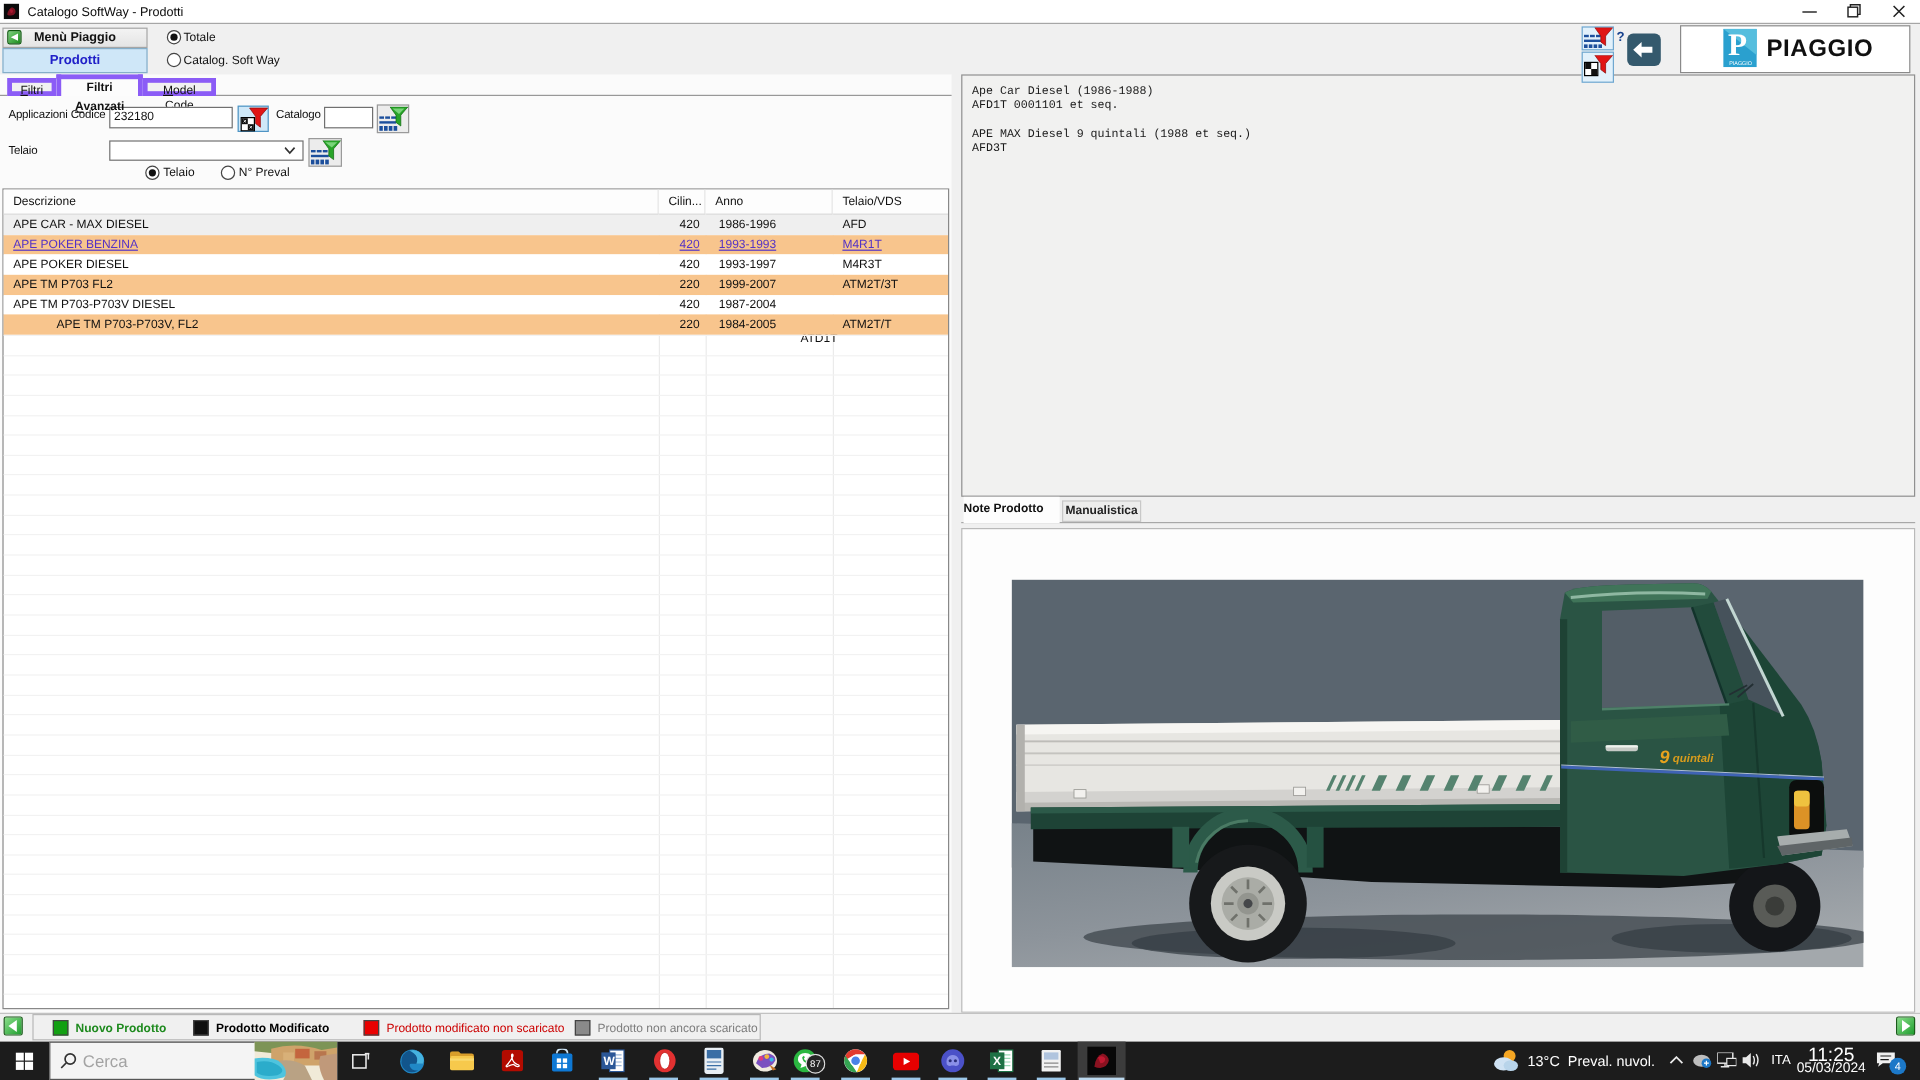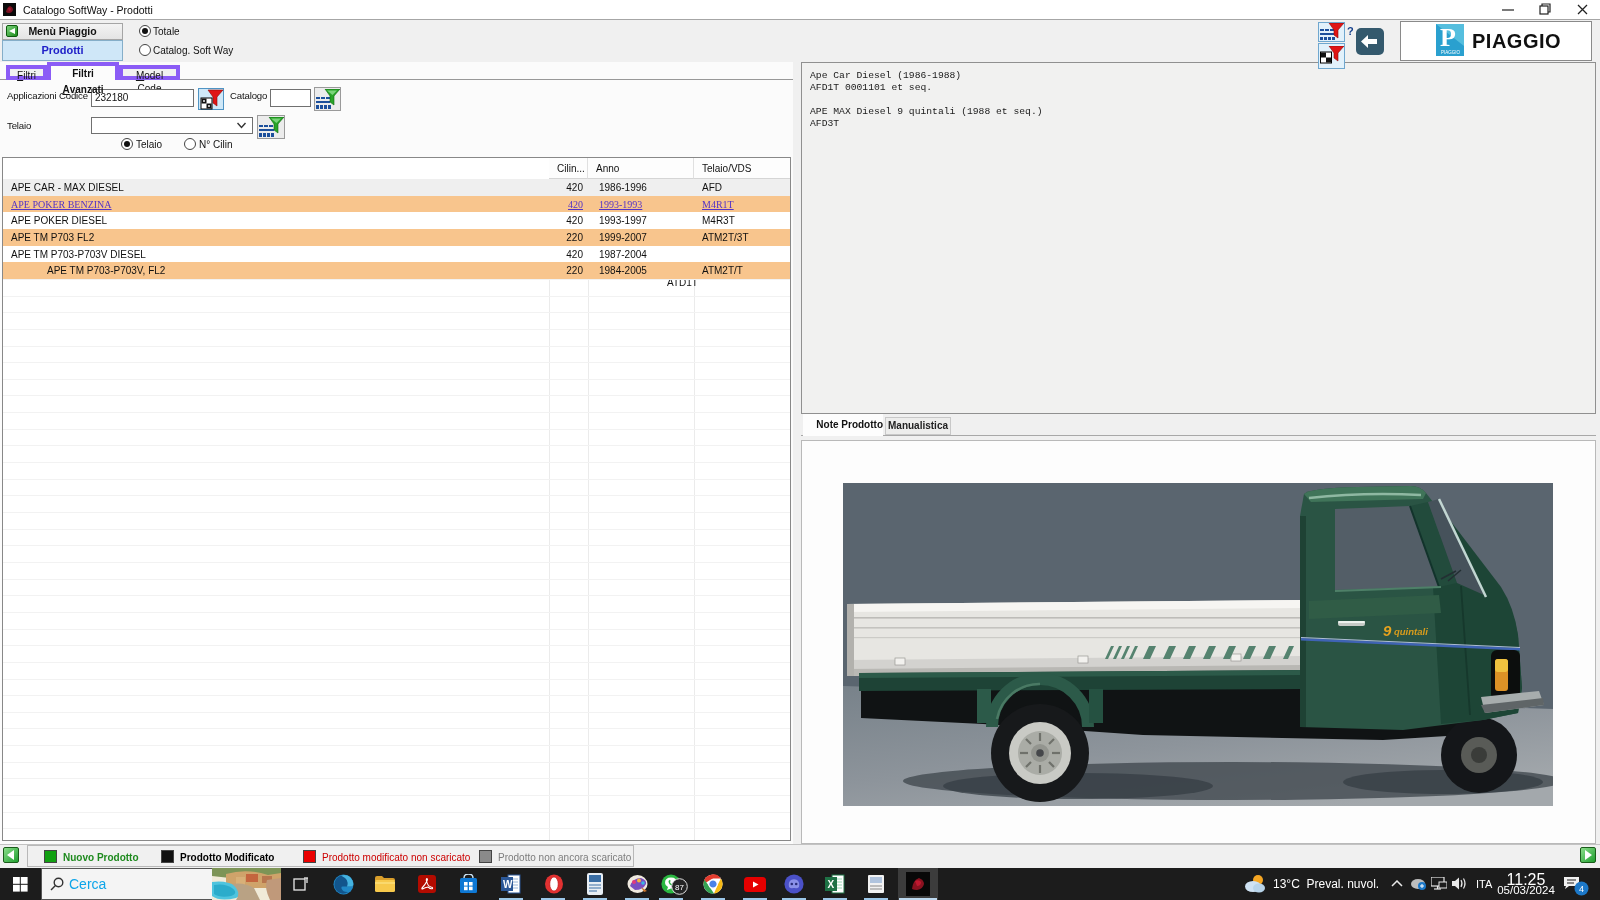--- a/index.html
+++ b/index.html
@@ -132,21 +132,21 @@
   <div class="flabel abs" style="left:230px; top:28px;">Catalogo</div>
   <div class="tinput abs" style="left:270px; top:27px; width:41px; height:18px;"></div>
   <div class="flabel abs" style="left:7px; top:58px;">Telaio</div>
   <div class="tinput abs" style="left:91px; top:55px; width:162px; height:17px;"></div>
   <svg class="abs" style="left:237px; top:60px;" width="10" height="8">
       <path d="M0.5,1 L4.5,5.5 L8.5,1" fill="none" stroke="#333" stroke-width="1.4"></path>
     </svg>
   <div class="radio sel abs" style="left:121px; top:76px;"></div>
   <div class="rlabel abs" style="left:136px; top:77px;">Telaio</div>
   <div class="radio abs" style="left:184px; top:76px;"></div>
-  <div class="rlabel abs" style="left:199px; top:77px;">N° Cilin</div>
+  <div class="rlabel abs" style="left:199px; top:77px;">N° Preval</div>
 
   <div class="abs" style="left:198px; top:26px; width:26px; height:22px; background:#cfe8f8; border:1px solid #4f94c4;"></div>
   <svg class="abs" style="left:200px; top:27px;" width="24" height="22">
     <path d="M8,1 L23,1 L17,8 L17,17 L13,14 L13,8 Z" fill="#e01515" stroke="#8a0a0a" stroke-width="0.6"></path>
     <g>
         <rect x="1" y="9" width="11" height="11" fill="#fff" stroke="#000" stroke-width="1"></rect>
     <rect x="1.5" y="9.5" width="5" height="5" fill="#111"></rect>
         <rect x="6.5" y="14.5" width="5" height="5" fill="#111"></rect>
     <path d="M3,11 l2,2 m0,-2 l-2,2 M8,16 l2,2 m0,-2 l-2,2" stroke="#fff" stroke-width="0.7"></path>
       </g>
@@ -176,33 +176,34 @@
         <rect x="0" y="16" width="3" height="4"></rect>
         <rect x="4" y="16" width="3" height="4"></rect>
         <rect x="8" y="16" width="3" height="4"></rect>
         <rect x="12" y="16" width="3" height="4"></rect>
       </g>
     <path d="M10,0 L25,0 L19,7 L19,16 L15,13 L15,7 Z" fill="#28a428" stroke="#0d6a0d" stroke-width="0.6"></path>
     <path d="M12,1.5 L22,1.5 L17.5,6 Z" fill="#7ad47a"></path>
   </svg>
 
   <div id="tablewrap" class="abs">
+    <div class="hcell" style="left:0; width:546px;">Descrizione</div>
     <div class="hcell" style="left:546px; width:39px;">Cilin...</div>
     <div class="hcell" style="left:585px; width:106px;">Anno</div>
     <div class="hcell" style="left:691px; width:96px; border-right:none;">Telaio/VDS</div>
     <div class="gridv" style="left:546px;"></div>
     <div class="gridv" style="left:585px;"></div>
     <div class="gridv" style="left:691px;"></div>
     <div class="trow" style="top:21.00px; background:#efefef;">
         <span style="left:8px;">APE CAR - MAX DIESEL</span>
         <span style="right:207px;">420</span>
         <span style="left:596px;">1986-1996</span>
         <span style="left:699px;">AFD</span>
       </div>
-    <div class="trow" style="top:37.65px; background:#f8c58d;font-family:Liberation Serif, serif;">
+    <div class="trow" style="top:37.65px; background:#f8c58d;">
         <span style="left:8px;" class="lnk">APE POKER BENZINA</span>
         <span style="right:207px;" class="lnk">420</span>
         <span style="left:596px;" class="lnk">1993-1993</span>
         <span style="left:699px;" class="lnk">M4R1T</span>
       </div>
     <div class="trow" style="top:54.30px; background:#ffffff;">
         <span style="left:8px;">APE POKER DIESEL</span>
         <span style="right:207px;">420</span>
         <span style="left:596px;">1993-1997</span>
         <span style="left:699px;">M4R3T</span>
@@ -263,21 +264,21 @@
 </div>
 
 <div id="notes" class="abs">
     <pre>Ape Car Diesel (1986-1988)
 AFD1T 0001101 et seq.
 
 APE MAX Diesel 9 quintali (1988 et seq.)
 AFD3T</pre>
   </div>
 <div class="abs" style="left:801px; top:435px; width:795px; height:1px; background:#a8a8a8;"></div>
-<div class="abs" style="left:803px; top:414px; width:80px; height:22px; background:#fdfdfd; border-bottom:none; font-size:10px; font-weight:bold; text-align:right; line-height:22px; z-index:2;">Note Prodotto</div>
+<div class="abs" style="left:803px; top:414px; width:80px; height:22px; background:#fdfdfd; border-bottom:none; font-size:10px; font-weight:bold; text-align:left; line-height:22px; z-index:2;">Note Prodotto</div>
 <div class="abs" style="left:885px; top:417px; width:66px; height:18px; background:#ededec; border:1px solid #c8c8c8; font-size:10px; font-weight:bold; color:#222; text-align:center; line-height:16px;">Manualistica</div>
 <div id="imgpanel" class="abs"></div>
 <svg class="abs" style="left:843px; top:483px;" width="710" height="323" viewBox="0 0 710 323">
   <defs>
     <linearGradient id="floorg" x1="0" y1="0" x2="0.7" y2="1">
       <stop offset="0" stop-color="#78828a"></stop>
         <stop offset="0.55" stop-color="#8d949b"></stop>
         <stop offset="1" stop-color="#a3a8ac"></stop>
     </linearGradient>
   </defs>
@@ -409,21 +410,21 @@
     <rect x="0" y="7.8" width="6.8" height="6.8"></rect>
         <rect x="7.8" y="7.8" width="6.8" height="6.8"></rect>
       </g>
     </svg>
 
   <div id="search"></div>
   <svg class="abs" style="left:50px; top:9px;" width="14" height="14">
       <circle cx="8.5" cy="5.5" r="4.3" fill="none" stroke="#333" stroke-width="1.4"></circle>
       <line x1="5.2" y1="8.8" x2="1" y2="13" stroke="#333" stroke-width="1.4"></line>
     </svg>
-  <div class="abs" style="left:69px; top:8px; font-size:14px; color:#0ea5e9;">Cerca</div>
+  <div class="abs" style="left:69px; top:8px; font-size:14px; color:#a3a3a3;">Cerca</div>
   <svg class="abs" style="left:212px; top:0px;" width="69" height="32">
     <rect width="69" height="32" fill="#f0ead8"></rect>
     <path d="M0,0 L69,0 L69,10 Q40,4 18,10 L0,8 Z" fill="#7d9456"></path>
     <path d="M14,6 Q35,0 56,7 L69,5 L69,20 L30,20 L14,16 Z" fill="#cfa36a"></path>
     <rect x="34" y="6" width="12" height="8" fill="#c4653e"></rect>
       <rect x="50" y="8" width="10" height="7" fill="#b8764e"></rect>
     <rect x="24" y="9" width="9" height="8" fill="#d8b078"></rect>
     <path d="M55,12 L69,10 L69,32 L58,32 Q52,20 55,12 Z" fill="#c0997a"></path>
     <path d="M0,14 Q14,12 24,18 Q34,25 24,30 Q8,34 0,28 Z" fill="#4ec4de"></path>
     <path d="M2,17 Q13,15 20,20 Q27,25 19,28 Q8,30 2,26 Z" fill="#2baccb"></path>

